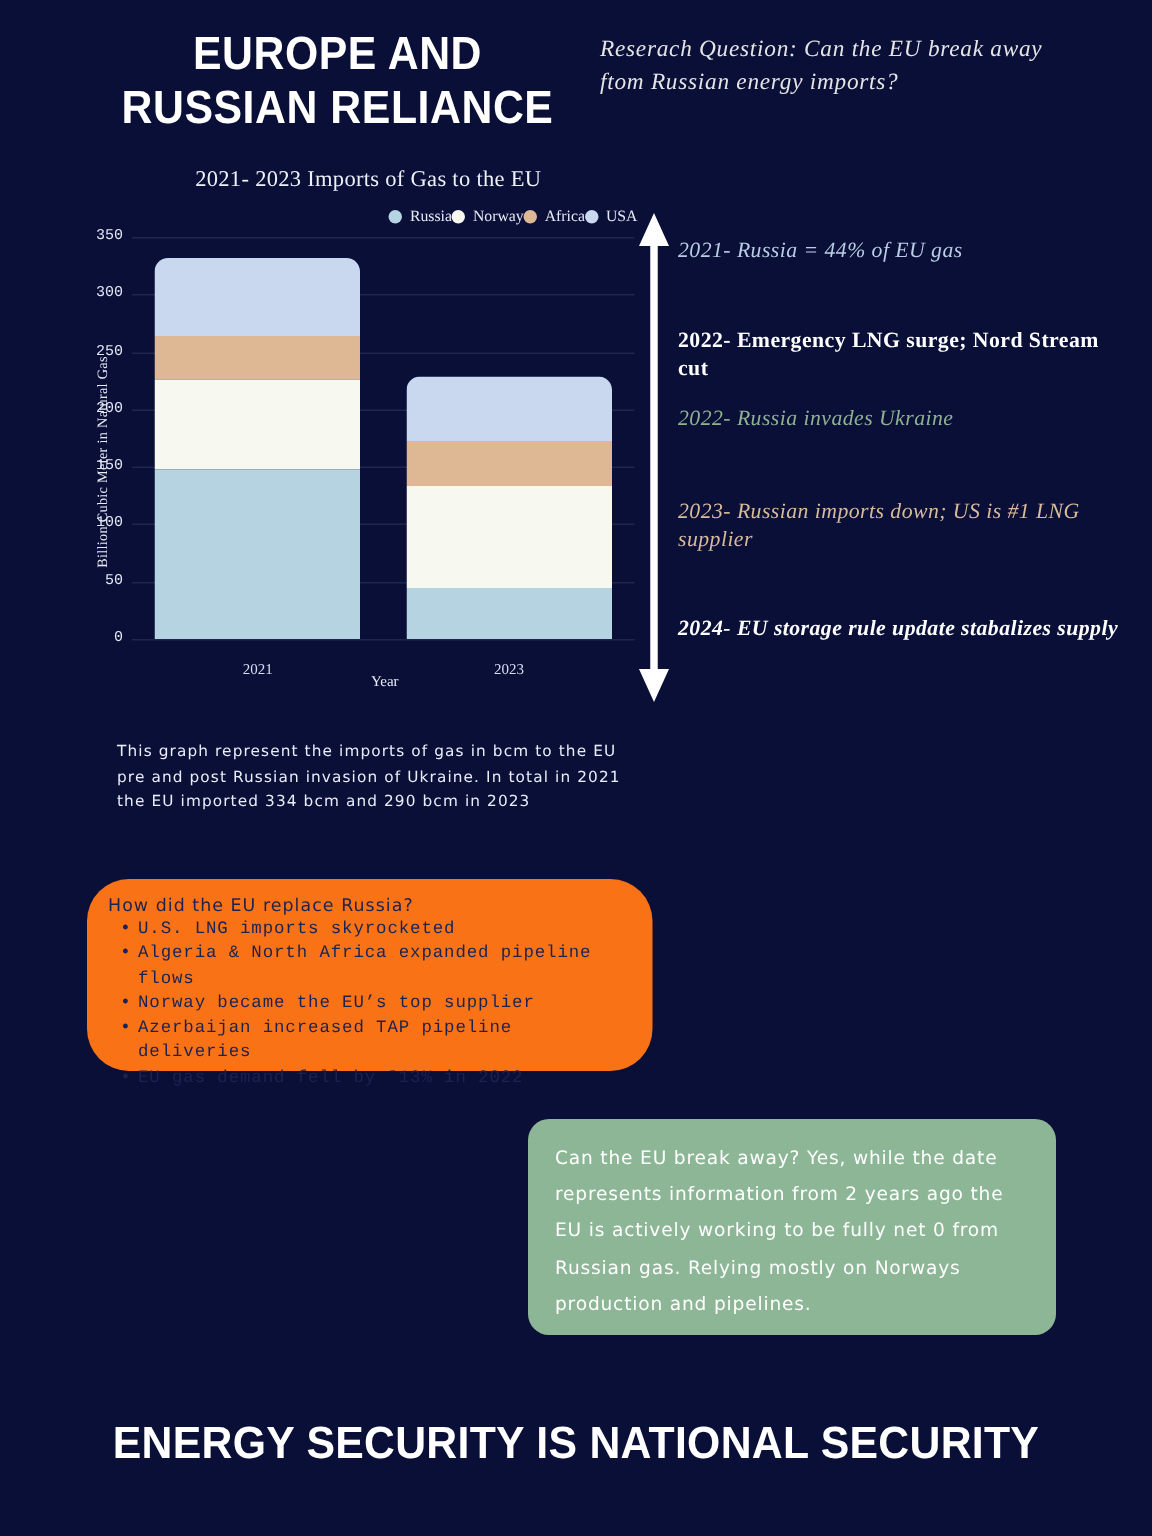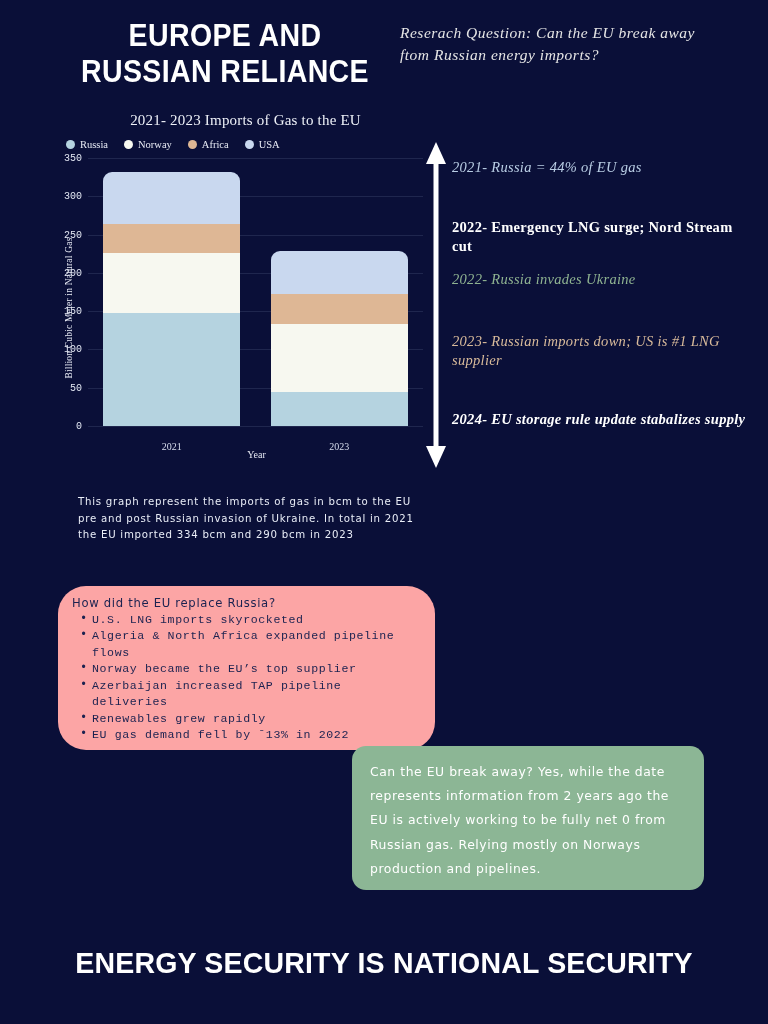--- a/index.html
+++ b/index.html
@@ -61,23 +61,22 @@
   .chart-title {
     text-align: center;
     font-family: "Liberation Serif", serif;
     font-size: 15px;
     color: #eef1f8;
     letter-spacing: 0.2px;
     margin-left: 26px;
   }
   .legend {
     display: flex;
-    justify-content: flex-start;
+    justify-content: flex-end;
     align-items: center;
-    gap: 16px;
     margin-top: 10px;
     margin-left: 26px;
   }
   .legend-item {
     display: flex;
     align-items: center;
     gap: 5px;
     font-family: "Liberation Serif", serif;
     font-size: 10.5px;
     color: #e7eaf4;
@@ -200,22 +199,22 @@
   }
   .tl-bold { font-weight: bold; }
   .tl-italic { font-style: italic; }
 
   
   .cream-card {
     position: absolute;
     left: 58px;
     top: 586px;
     width: 377px;
-    height: 164px;
-    background: #fca5a5;
+    height: 128px;
+    background: #f97316;
     border-radius: 28px;
     box-sizing: border-box;
     padding: 10px 16px 10px 14px;
   }
   .cream-heading {
     font-family: "DejaVu Sans", sans-serif;
     font-size: 11.6px;
     letter-spacing: 0.7px;
     color: #1b2250;
     margin-bottom: 2px;
@@ -367,21 +366,20 @@
       </div>
   </div>
 
   <div class="cream-card">
     <div class="cream-heading">How did the EU replace Russia?</div>
     <ul class="cream-list" id="cream-list">
         <li>U.S. LNG imports skyrocketed</li>
         <li>Algeria &amp; North Africa expanded pipeline flows</li>
         <li>Norway became the EU’s top supplier</li>
         <li>Azerbaijan increased TAP pipeline deliveries</li>
-        <li>Renewables grew rapidly</li>
         <li>EU gas demand fell by ˉ13% in 2022</li>
       </ul>
   </div>
 
   <div class="green-card">
     <div class="green-text">Can the EU break away? Yes, while the date represents information from 2 years ago the EU is actively working to be fully net 0 from Russian gas. Relying mostly on Norways production and pipelines.</div>
   </div>
 
   <div class="footer-banner">ENERGY SECURITY IS NATIONAL SECURITY</div>
 

